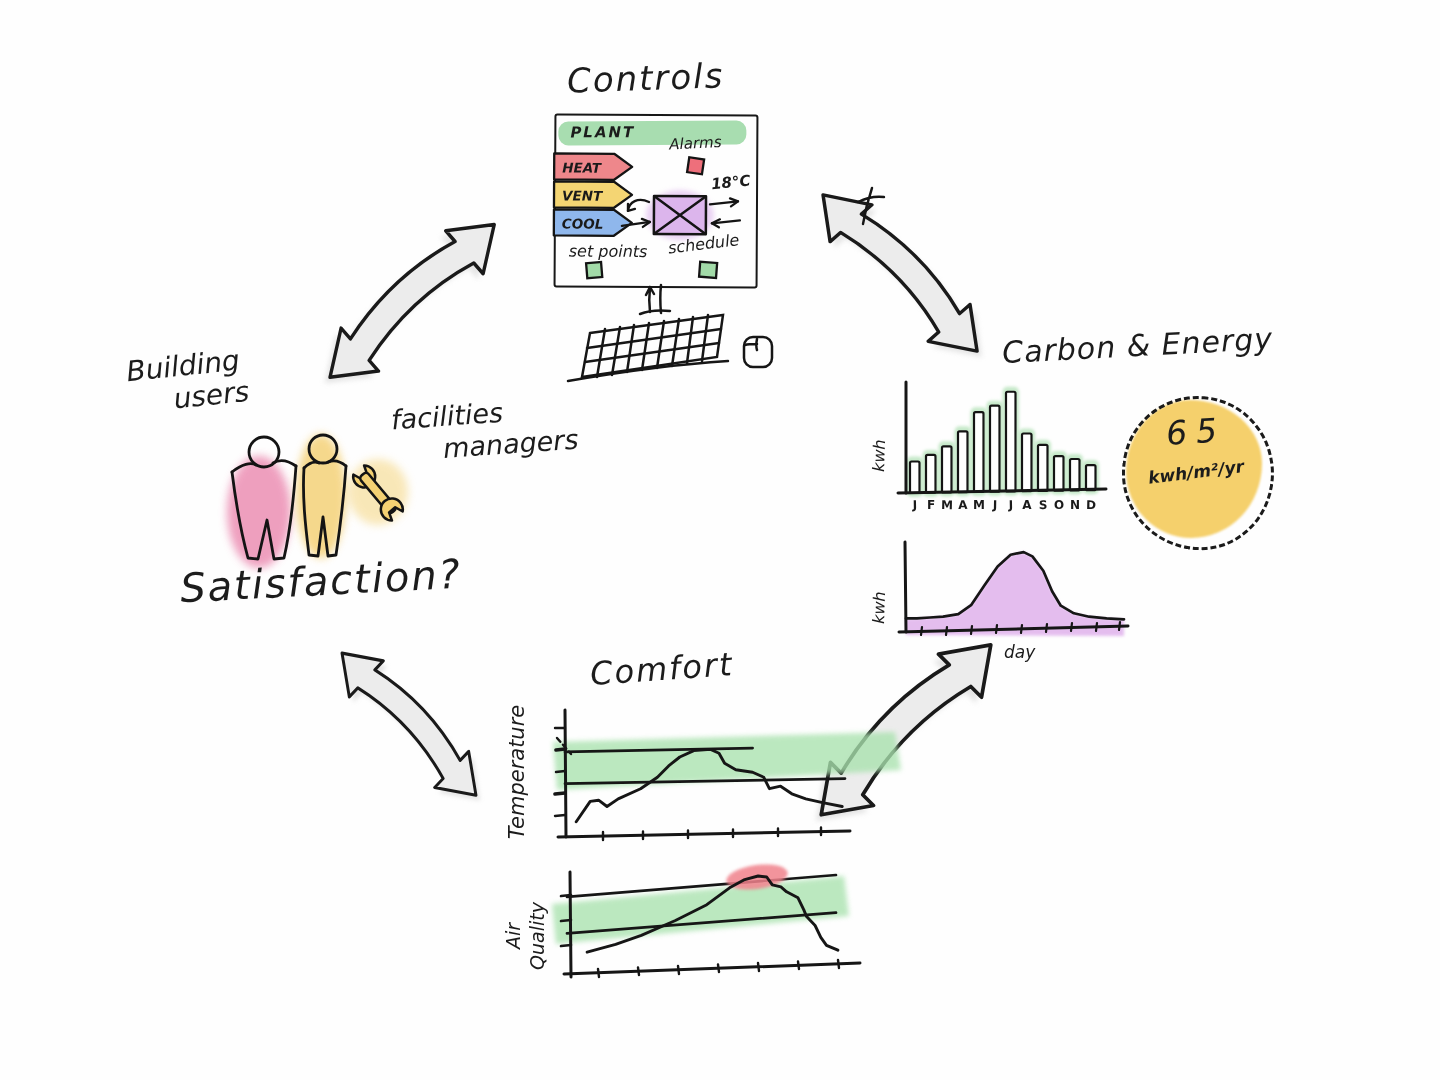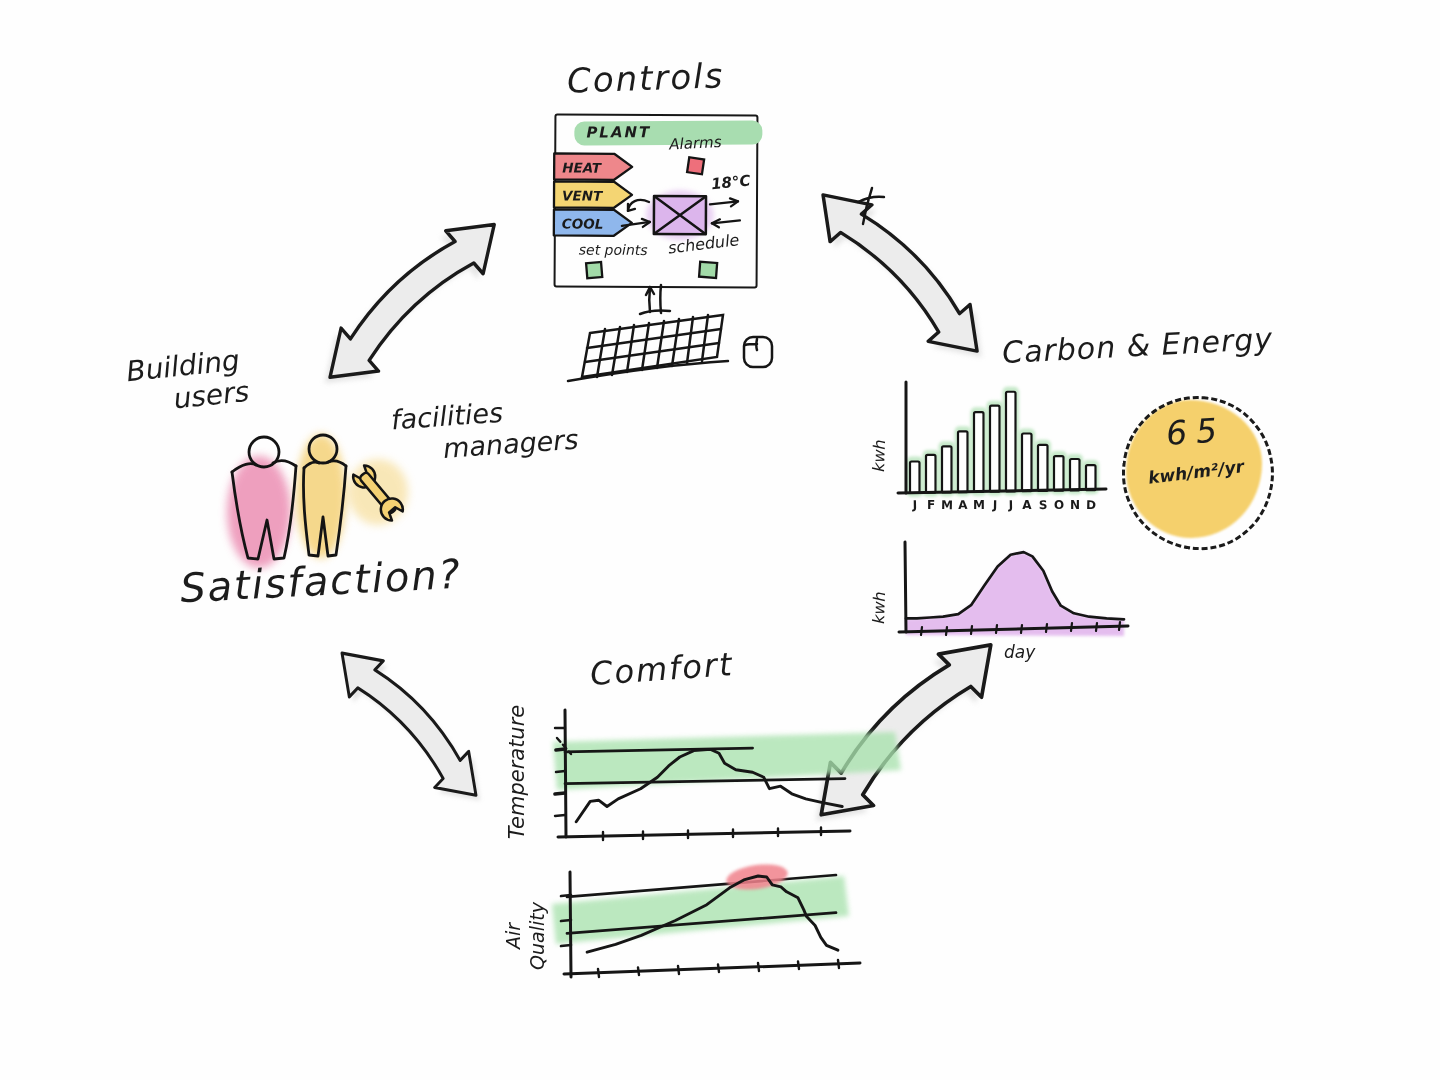--- a/index.html
+++ b/index.html
@@ -7,21 +7,21 @@
          font-family:"DejaVu Sans",sans-serif;}
   .abs{position:absolute;}
   .hw{font-style:italic;color:#1c1c1c;white-space:nowrap;}
   .title{font-weight:normal;}
   svg{overflow:visible;}
   svg text{font-family:"DejaVu Sans",sans-serif;fill:#1a1a1a;}
   .month-label{font-size:12px;font-weight:bold;}
   .axis-label{font-size:16px;font-style:italic;}
   .panel-tab-text{font-size:13.5px;font-weight:bold;font-style:italic;}
   #panel{border:2.8px solid #181818;border-radius:3px;transform:rotate(.3deg);}
-  .panel-header{position:absolute;left:18px;top:5px;width:188px;height:24px;background:#a8ddb0;
+  .panel-header{position:absolute;left:2px;top:5px;width:188px;height:24px;background:#a8ddb0;
                 border-radius:10px;transform:rotate(-.6deg);}
   .panel-header span{position:absolute;left:12px;top:2px;font-size:15px;font-weight:bold;letter-spacing:2px;}
   .plbl{position:absolute;}
   .badge-blob{background:#f5d06c;border-radius:47% 53% 52% 48% / 52% 46% 54% 48%;filter:blur(1.2px);}
   .badge-ring{border:3.2px dashed #1b1b1b;background:transparent;
               border-radius:50% 50% 48% 52% / 49% 51% 50% 50%;transform:rotate(4deg);}
   .rot-90{transform:rotate(-90deg);display:flex;flex-direction:column;align-items:center;justify-content:center;text-align:center;}
 </style>
 </head>
 <body>
@@ -75,21 +75,21 @@
         <path d="M154,88 L182,85"></path>
           <path d="M182,85 l-8,-3 M182,85 l-7,5"></path>
         <path d="M184,104 L156,107"></path>
           <path d="M156,107 l8,-4 M156,107 l7,4"></path>
       </g>
       <rect x="31" y="147" width="15" height="15" transform="rotate(-5 38 154)" fill="#a2dba8" stroke="#141414" stroke-width="2.3"></rect>
       <rect x="144" y="146" width="17" height="15" transform="rotate(4 152 153)" fill="#a2dba8" stroke="#141414" stroke-width="2.3"></rect>
     </svg>
     <span class="hw plbl" style="left:113px;top:18px;font-size:15px;transform:rotate(-3deg);">Alarms</span>
     <span class="hw plbl" style="left:155px;top:57px;font-size:15px;font-weight:bold;transform:rotate(-6deg);">18°C</span>
-    <span class="hw plbl" style="left:23px;top:126px;font-size:14px;font-style:italic;">set points</span>
+    <span class="hw plbl" style="left:13px;top:126px;font-size:16px;font-style:italic;">set points</span>
     <span class="hw plbl" style="left:112px;top:118px;font-size:16px;transform:rotate(-7deg);">schedule</span>
   </div>
 
   <svg class="abs" style="left:560px;top:284px;" width="235" height="112" viewBox="0 0 235 112" fill="none" stroke="#161616" stroke-width="2.5" stroke-linecap="round">
     <g>
       <path d="M90,3 C89,12 89,20 90,28 M90,3 l-4,8 M90,3 l4,7"></path>
       <path d="M101,1 C100,10 100,18 101,29"></path>
       <path d="M80,30 C90,26 100,26 110,27"></path>
     </g>
     <g>

